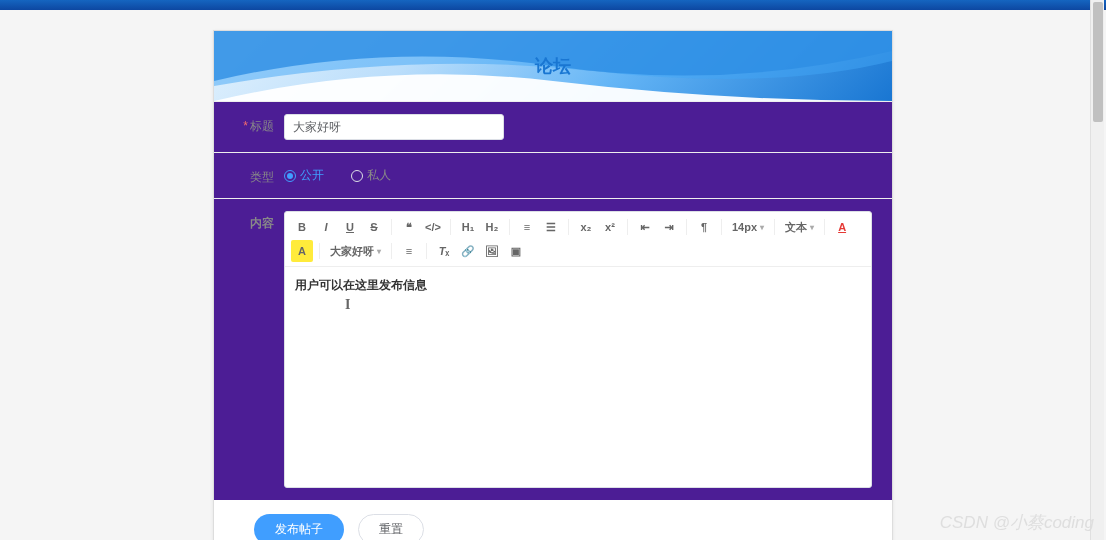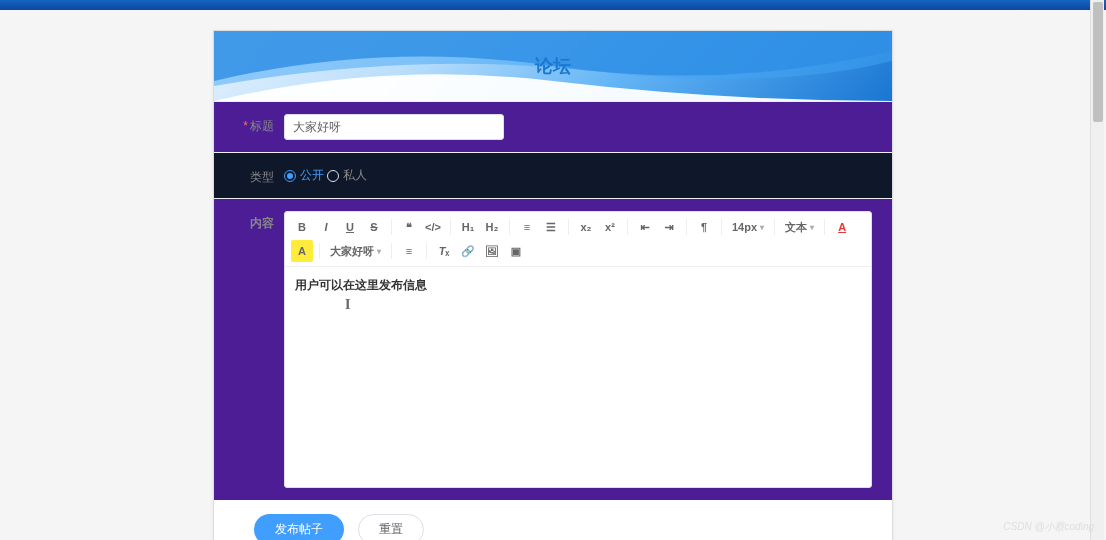--- a/index.html
+++ b/index.html
@@ -44,21 +44,21 @@
     .banner-title {
       position: relative;
       z-index: 2;
       color: #1976d2;
       font-size: 18px;
       font-weight: bold;
     }
     .form-section {
       padding: 12px 20px;
       border-top: 1px solid #eee;
-      background: #0f172a;
+      background: #4c1d95;
       display: flex;
       align-items: flex-start;
       gap: 10px;
       font-size: 12px;
     }
     .form-section.light { background: #4c1d95; }
     .form-label {
       width: 40px;
       text-align: right;
       color: #888;
@@ -68,21 +68,21 @@
     .form-label .req { color: #f56c6c; margin-right: 2px; }
     .title-input {
       width: 220px;
       height: 26px;
       border: 1px solid #dcdfe6;
       border-radius: 3px;
       padding: 0 8px;
       font-size: 12px;
       color: #606266;
     }
-    .radio-group { display: flex; gap: 3px; align-items: center; padding-top: 2px; }
+    .radio-group { display: flex; gap: 27px; align-items: center; padding-top: 2px; }
     .radio-item { display: flex; align-items: center; gap: 4px; cursor: pointer; }
     .radio-circle {
       width: 12px; height: 12px; border-radius: 50%;
       border: 1px solid #dcdfe6; display: inline-flex;
       align-items: center; justify-content: center;
     }
     .radio-circle.checked { border-color: #409eff; }
     .radio-circle.checked::after {
       content: ""; width: 6px; height: 6px; border-radius: 50%; background: #409eff;
     }
@@ -137,21 +137,21 @@
       cursor: pointer;
       border: 1px solid transparent;
     }
     .btn-primary { background: #409eff; color: #fff; }
     .btn-default { background: #fff; color: #606266; border-color: #dcdfe6; }
     .watermark {
       position: absolute;
       right: 12px;
       bottom: 6px;
       color: rgba(220,220,220,0.9);
-      font-size: 10px;
+      font-size: 17px;
       font-style: italic;
     }
     .scrollbar {
       position: absolute;
       right: 2px;
       top: 0;
       width: 14px;
       height: 100%;
       background: #f0f0f0;
       border-left: 1px solid #e0e0e0;

